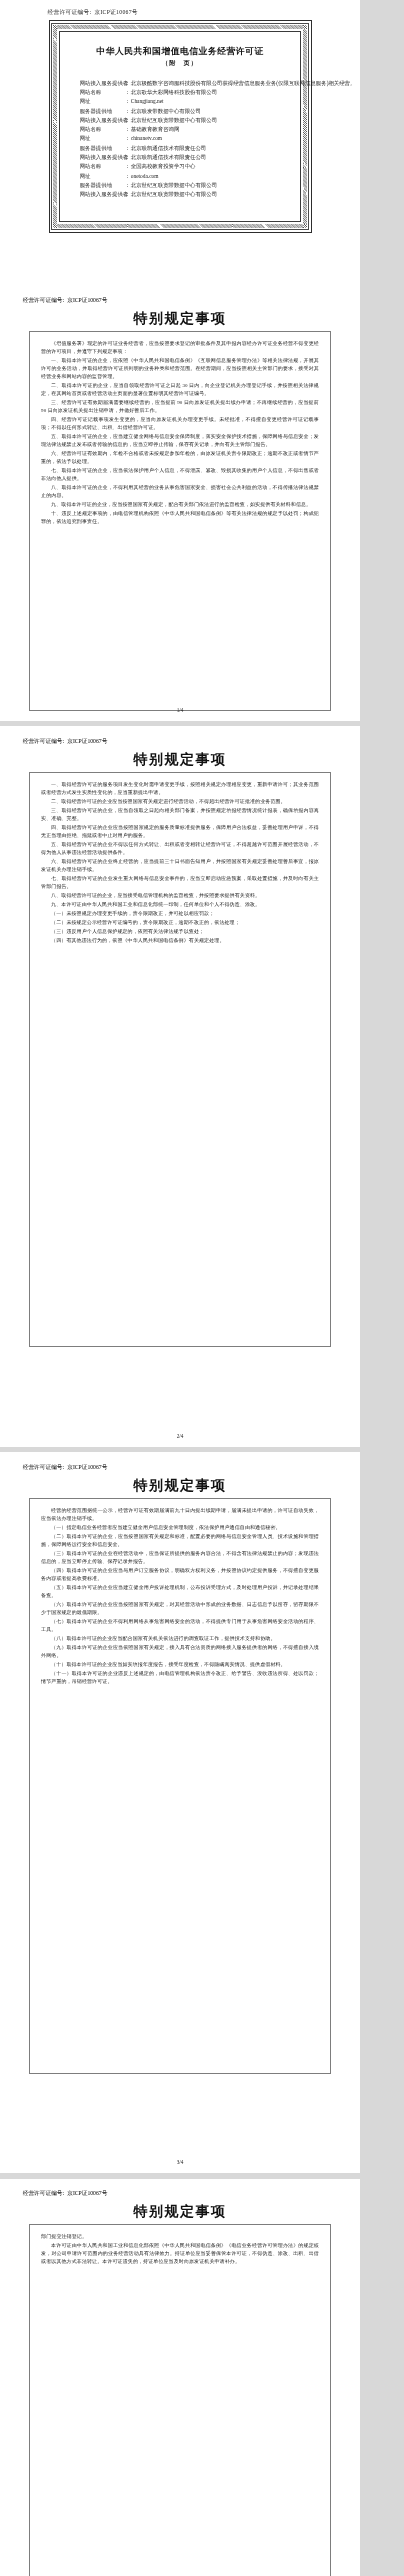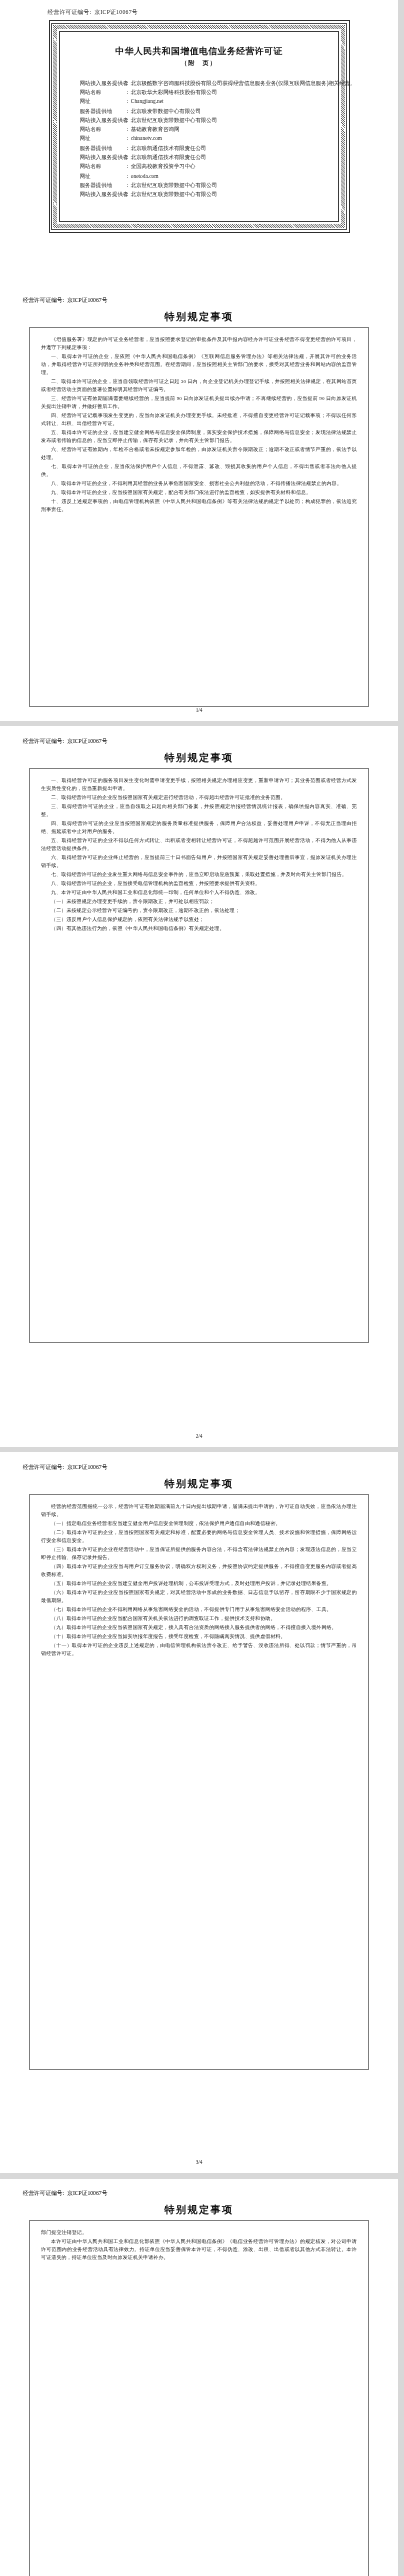--- a/index.html
+++ b/index.html
@@ -7,21 +7,21 @@
     padding: 0;
     background: #d8d8d8;
     font-family: "Liberation Serif", "DejaVu Serif", serif;
   }
   .page-stack {
     width: 405px;
     margin: 0 auto;
     background: #d8d8d8;
   }
   .page {
-    width: 398px;
+    width: 360px;
     box-sizing: border-box;
     background: #ffffff;
     position: relative;
     padding: 9.3px 17.5px 5.2px 17.5px;
     margin: 0 0 5.2px 0;
   }
   .page-1 { height: 721px; }
   .page-2 { height: 721px; }
   .page-3 { height: 721px; }
   .page-4 { height: 701px; }
@@ -99,21 +99,21 @@
   .prov-head {
     display: flex;
     align-items: baseline;
     margin-left: 5.2px;
     margin-top: 2.1px;
   }
   .prov-head .cert-no-label { font-size: 5.7px; }
   .prov-head .cert-no-value { font-size: 5.7px; margin-left: 3.1px; }
   .prov-title {
     text-align: center;
-    font-size: 10px;
+    font-size: 14px;
     font-weight: bold;
     letter-spacing: 1.5px;
     margin: 5.2px 0 3.1px 0;
     color: #111;
   }
   .prov-box {
     border: 0.5px solid #7d7d7d;
     padding: 8.2px 11.3px 9.3px 11.3px;
     margin: 2.1px 11.3px 0 11.3px;
     min-height: 556px;

